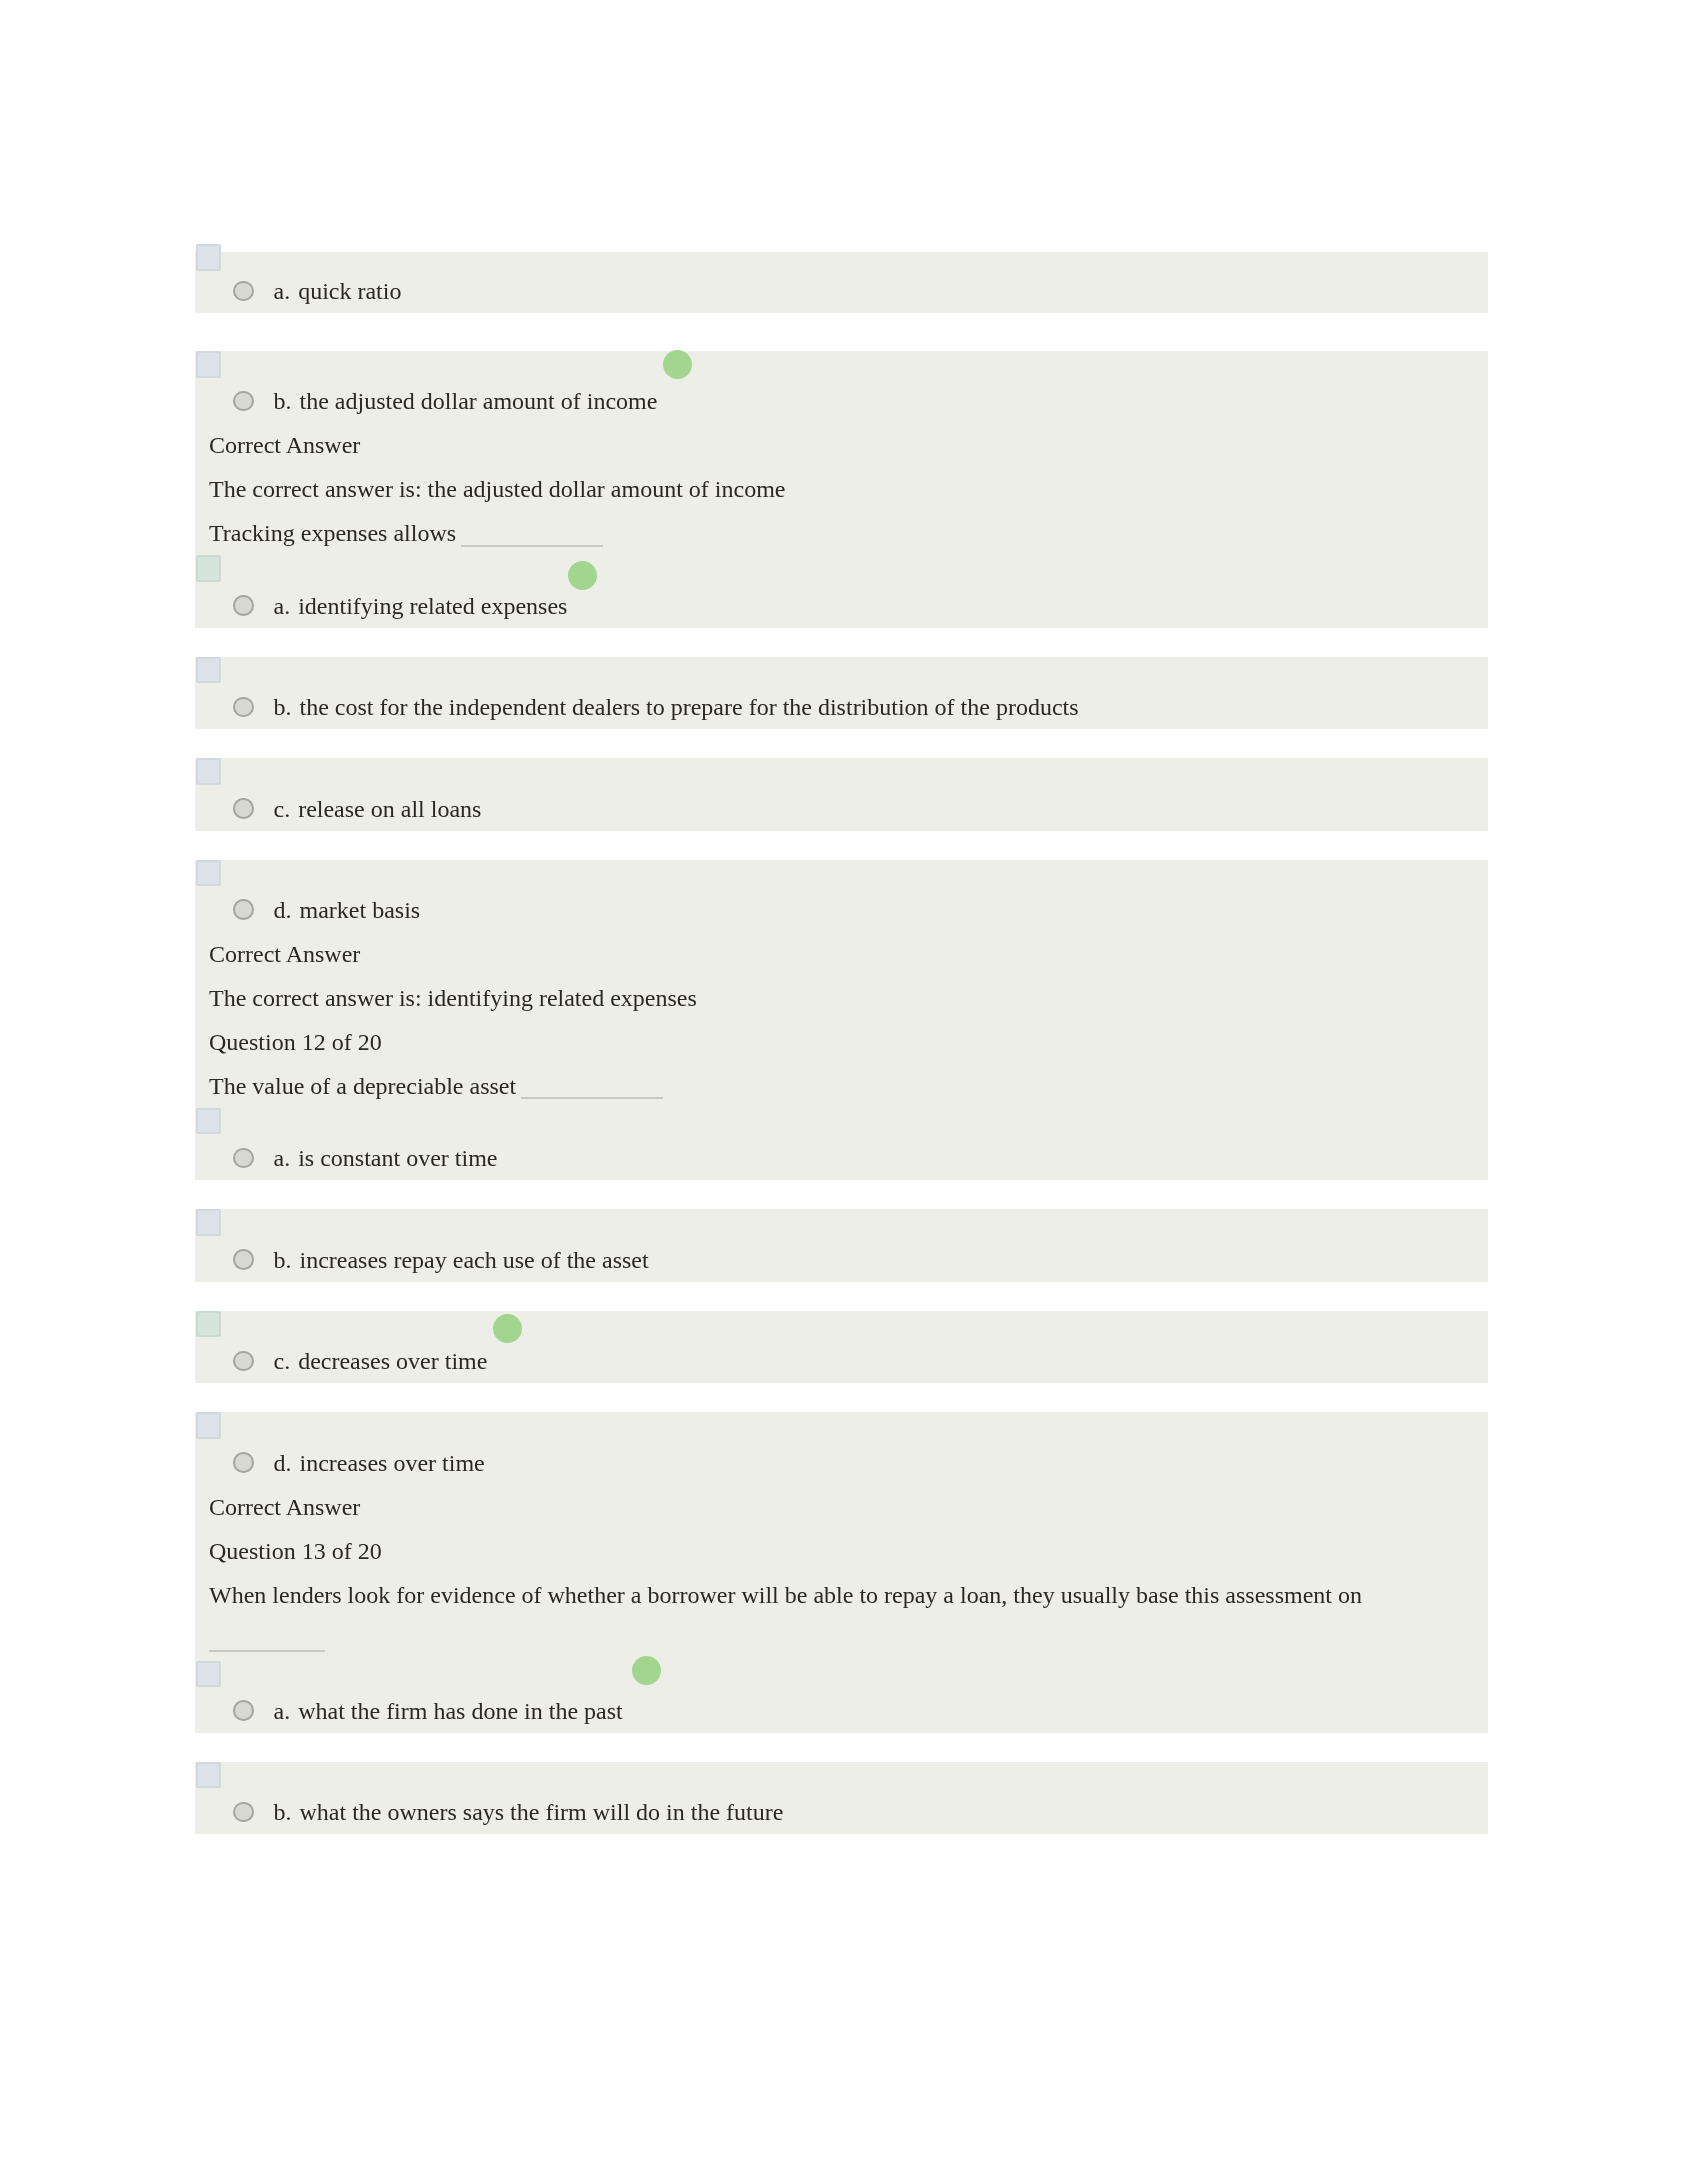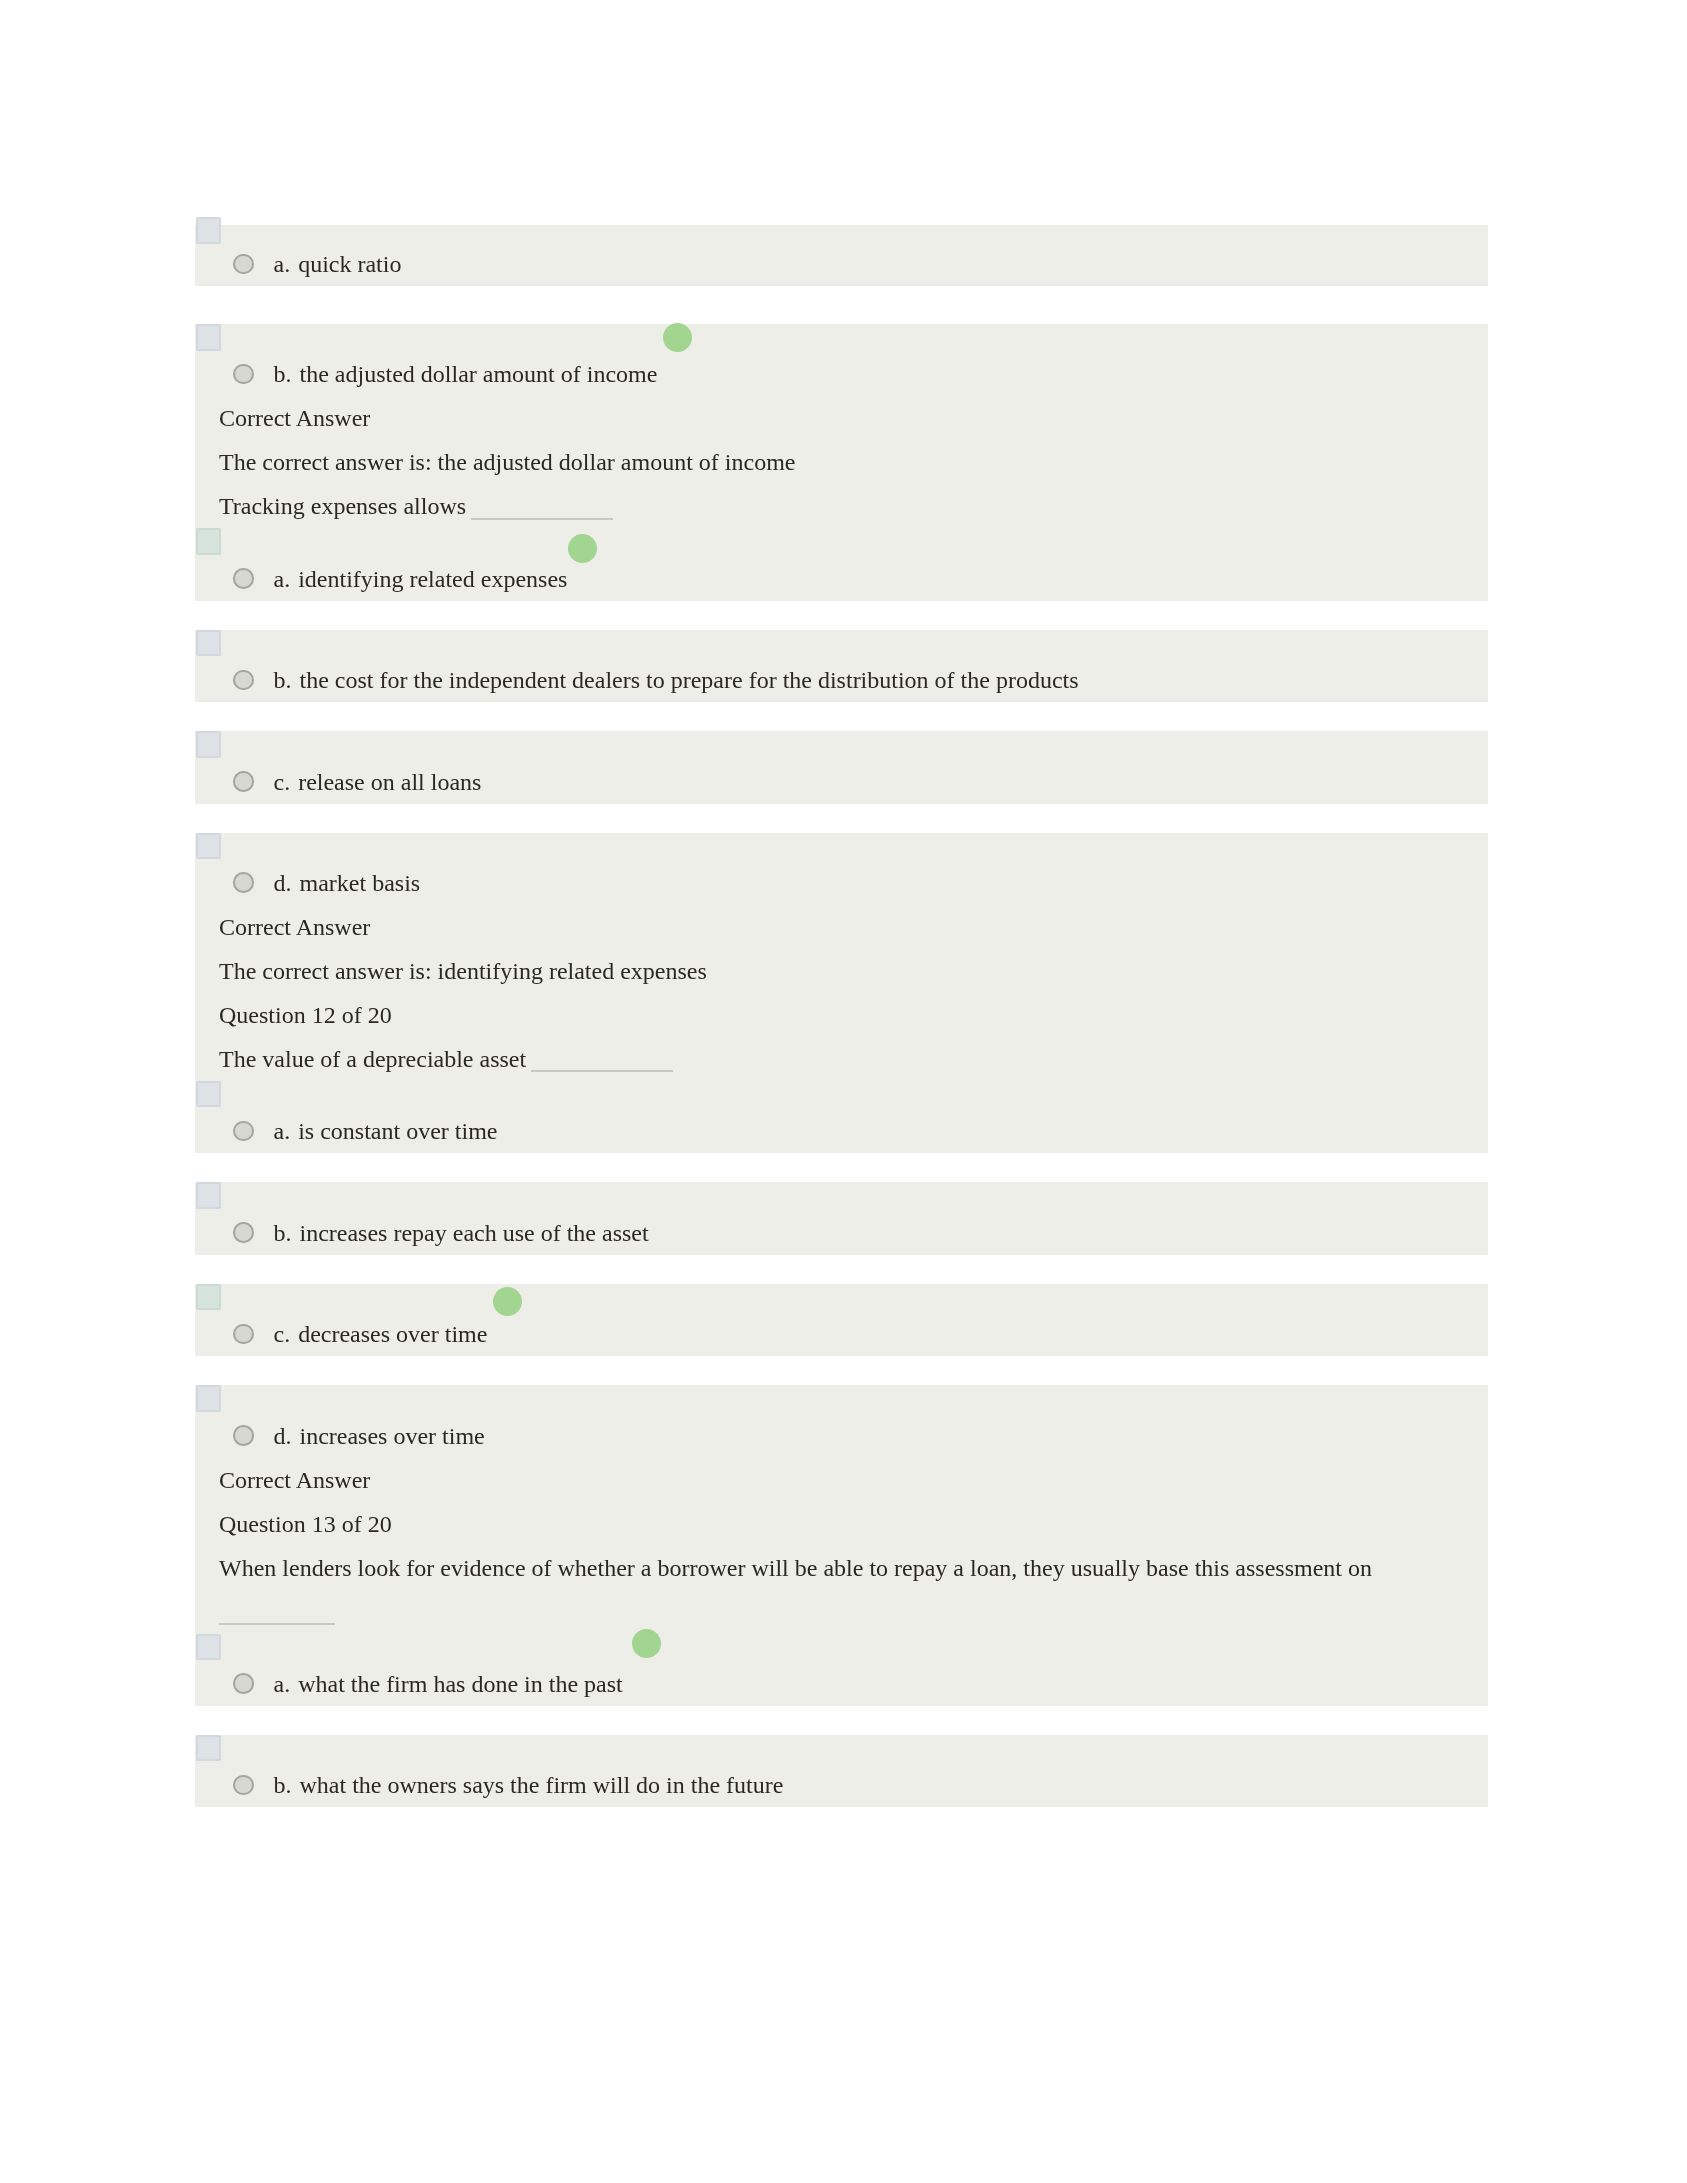--- a/index.html
+++ b/index.html
@@ -1,34 +1,34 @@
 <!DOCTYPE html>
 <html style="font-size:10.6px"><head>
 <meta charset="utf-8">
 <title>Quiz Review Printout</title>
 <style>
   html,body{margin:0;padding:0;background:#ffffff;}
   body{width:1687px;height:2183px;overflow:hidden;
        font-family:"Liberation Serif",serif;color:#2b2724;}
   .page{position:relative;width:1687px;height:2183px;background:#ffffff;}
-  .doc{position:absolute;left:195px;top:225px;width:1293px;}
+  .doc{position:absolute;left:195px;top:252px;width:1293px;}
 
   .grp{background:#eeeee9;position:relative;}
   .spacer{height:29px;background:#ffffff;}
   .spacer.first{height:38px;}
 
   .imgline{display:block;height:28.4px;line-height:28.4px;padding-left:1.3px;position:relative;}
   .imgline.short{height:17px;line-height:17px;}
   .imgline.short .ph{position:relative;top:-8px;}
   .ph{display:inline-block;width:25px;height:26.5px;vertical-align:bottom;
       margin-bottom:3.3px;background:#dde2e7;border-radius:2px;
       box-shadow:inset 0 0 0 2px #d2d8e0;}
   .ph.chk{background:#d7e4de;box-shadow:inset 0 0 0 2px #cbdbd4;}
 
-  .line{font-size:24px;line-height:44px;padding-left:24px;
+  .line{font-size:24px;line-height:44px;padding-left:14px;
         white-space:nowrap;color:#2b2724;}
   .line.opt{padding-left:38px;}
   .rad{display:inline-block;width:16.5px;height:16.5px;border-radius:50%;
        border:2px solid #a5a59e;vertical-align:-2px;margin-right:20px;
        background:#d8d8d2;}
   .sp3{display:inline-block;width:8px;}
   .blank{display:inline-block;border-bottom:2px solid #c9c9c1;width:142px;
          height:20px;vertical-align:-5.3px;margin-left:5.3px;}
   .blank.b2{width:116px;margin-left:0;}
   .mark{position:absolute;width:29px;height:29px;border-radius:50%;

